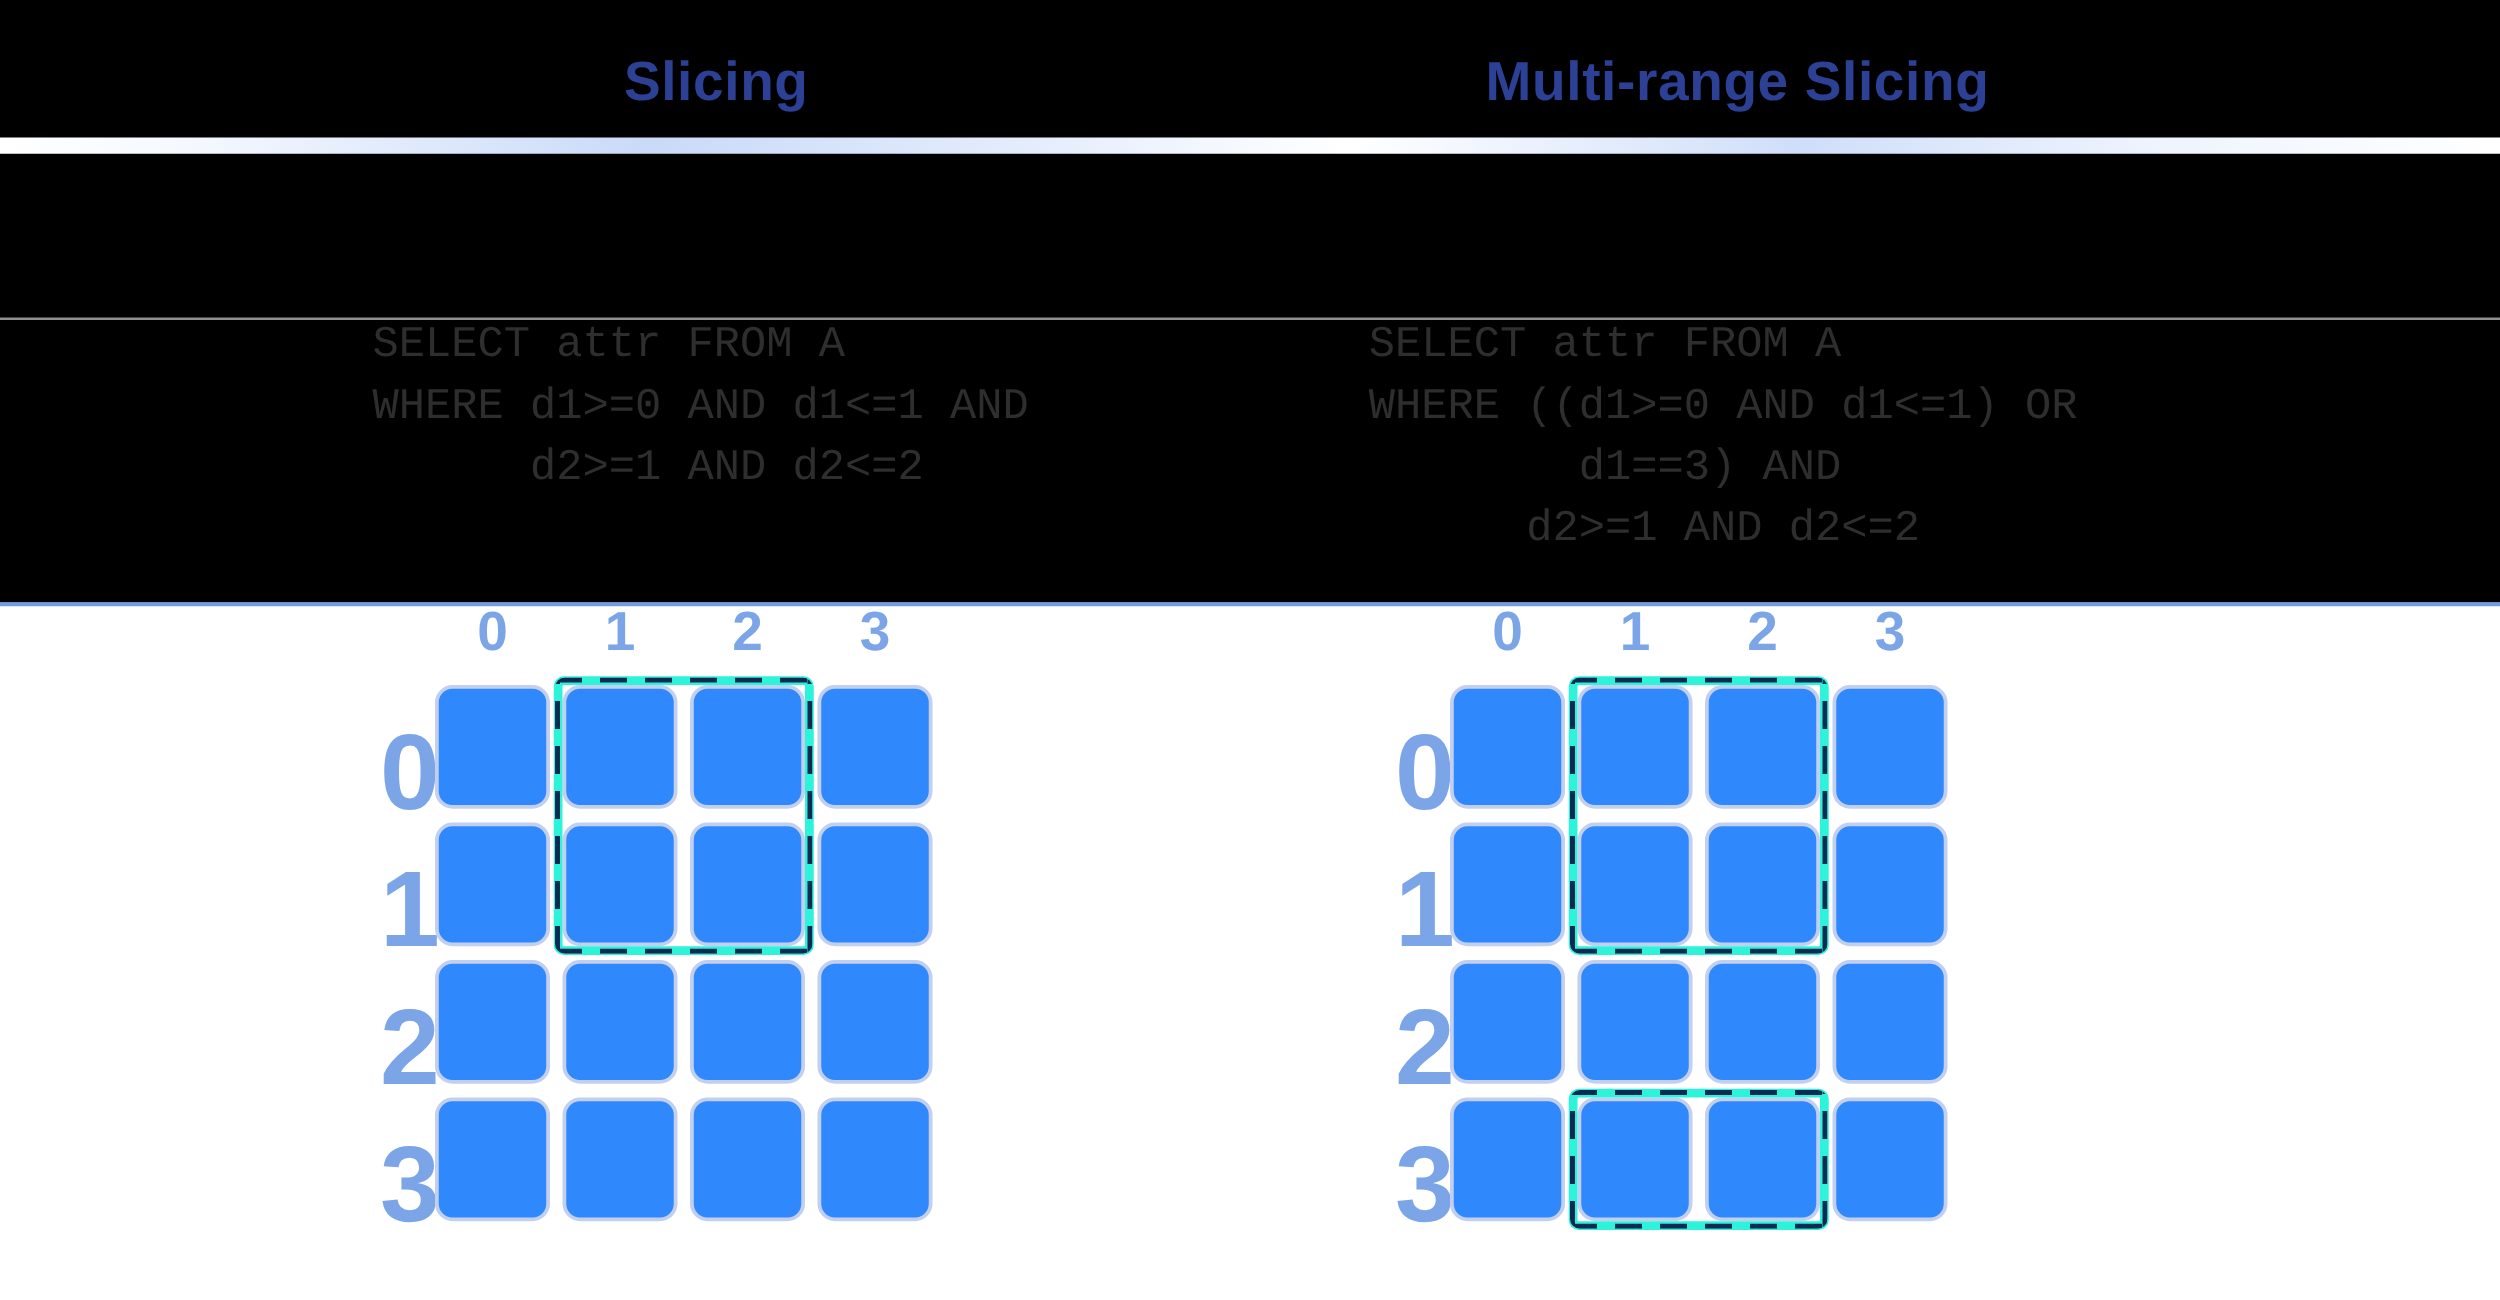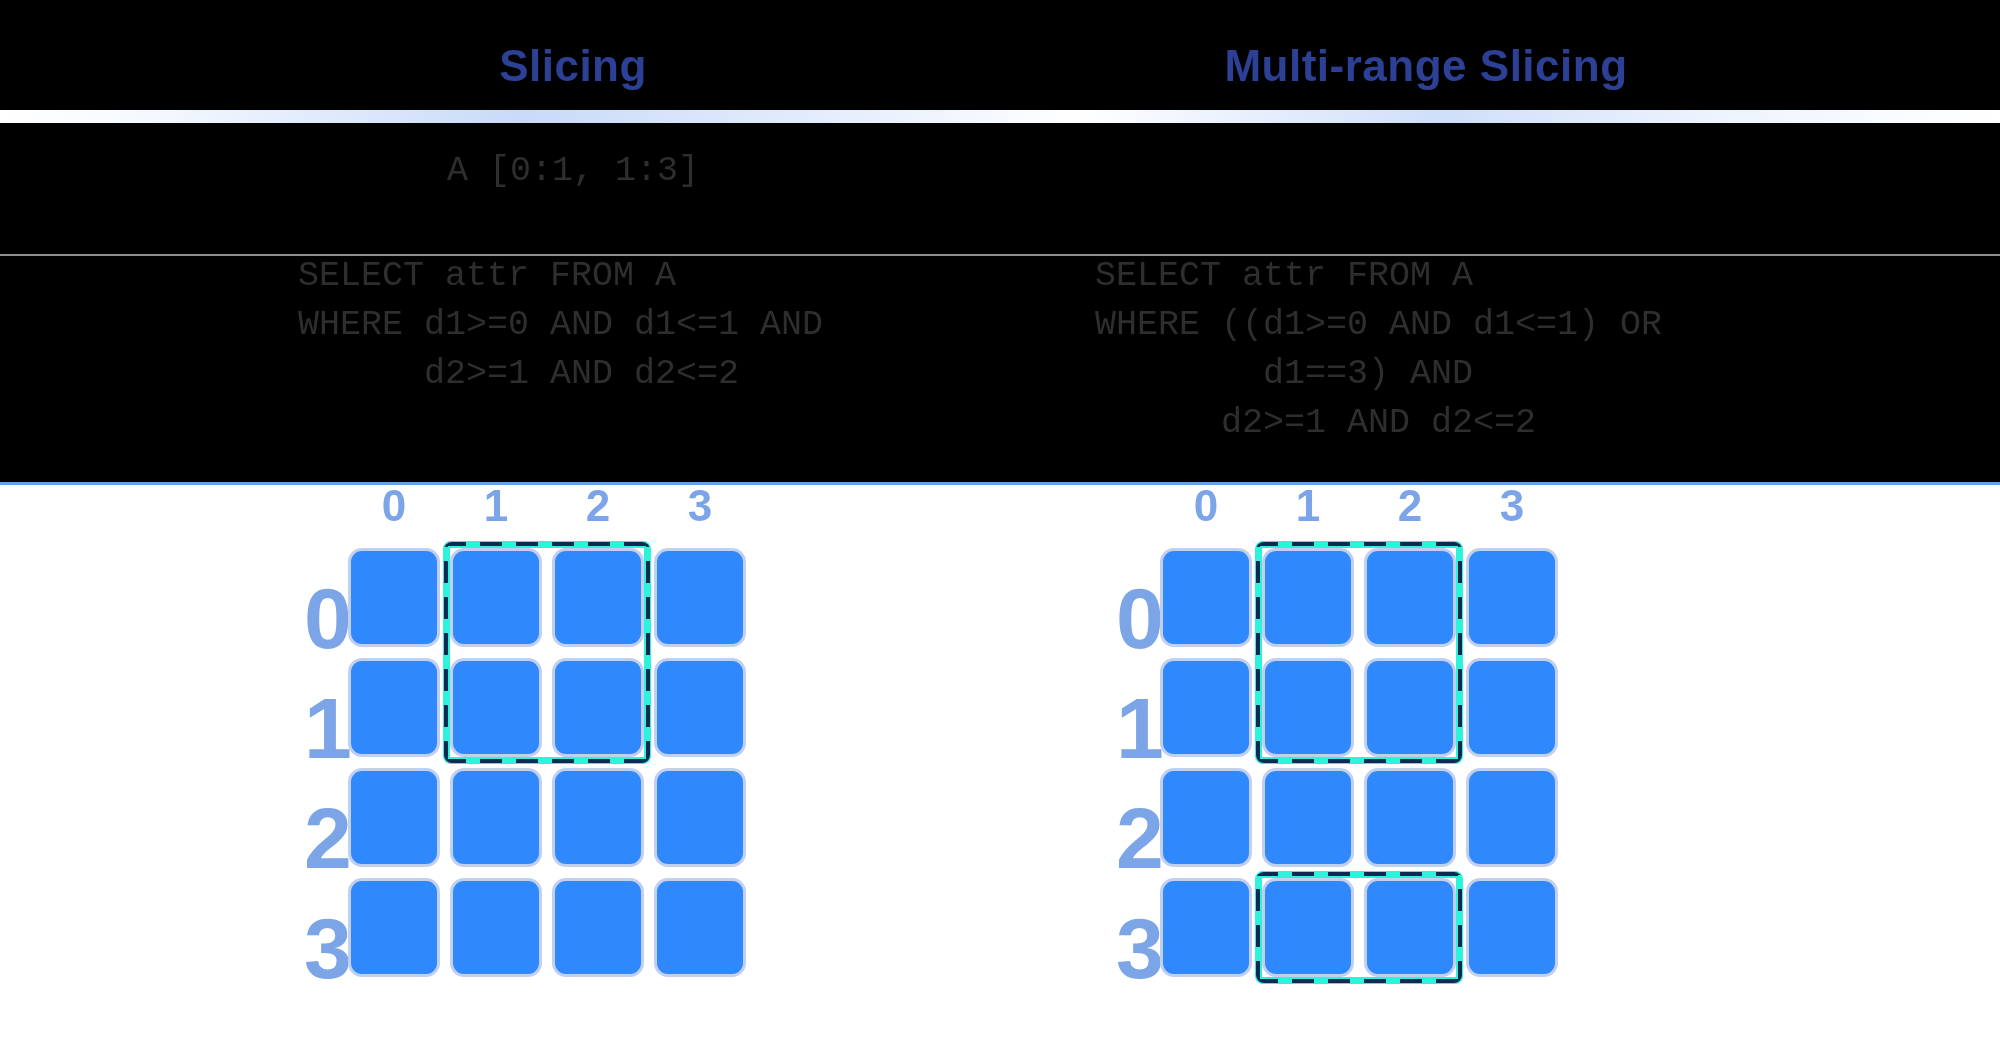--- a/index.html
+++ b/index.html
@@ -12,21 +12,21 @@
   .top-panel {
     position:absolute; left:0; top:0; width:2000px; height:482px;
     background: var(--panel-bg, #000);
   }
   .title {
     position:absolute; top:40px; width:600px;
     font-size:44px; font-weight:700; line-height:52px;
     color: var(--title, #2C4095); text-align:center; letter-spacing:0.5px;
   }
   .title.left  { left:273px; }
-  .title.right { left:1126px; }
+  .title.right { left:1090px; }
   .gradient-bar {
     position:absolute; left:0; top:110px; width:2000px; height:13px;
     background: linear-gradient(90deg,
       #ffffff 0%, #f4f8fe 8%, #c9daf8 26%, #e6eefc 42%, #ffffff 54%,
       #cfdef9 72%, #eef4fd 86%, #ffffff 100%);
   }
   .expr {
     position:absolute; top:150px; width:600px;
     font-family:"Liberation Mono", monospace;
     font-size:35px; line-height:42px;
@@ -84,21 +84,20 @@
   }
 </style>
 </head>
 <body>
 
 <div class="canvas">
   <div class="top-panel">
     <div class="title left">Slicing</div>
     <div class="title right">Multi-range Slicing</div>
     <div class="gradient-bar"></div>
-    <div class="expr left">A [0:1, 1:3]</div>
     <div class="separator"></div>
     <pre class="sql left">SELECT attr FROM A
 WHERE d1&gt;=0 AND d1&lt;=1 AND
       d2&gt;=1 AND d2&lt;=2</pre>
     <pre class="sql right">SELECT attr FROM A
 WHERE ((d1&gt;=0 AND d1&lt;=1) OR
         d1==3) AND
       d2&gt;=1 AND d2&lt;=2</pre>
   </div>
   <div class="axis-line"></div>

